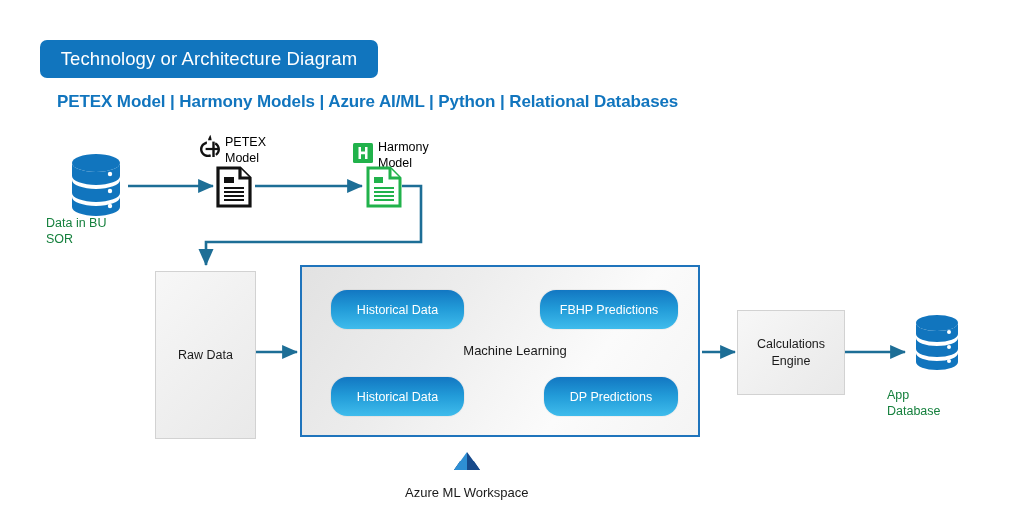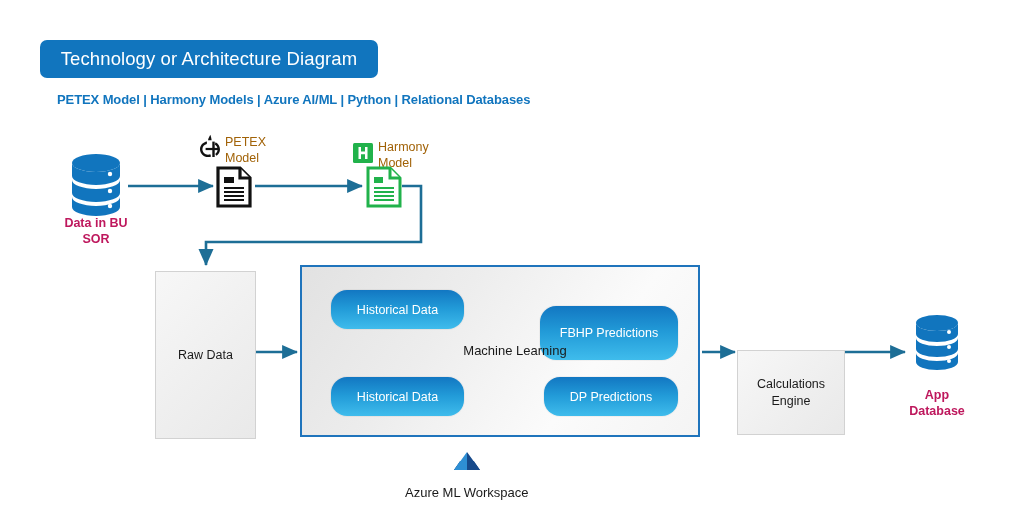--- a/index.html
+++ b/index.html
@@ -39,53 +39,52 @@
     color: #ffffff;
     font-size: 18.5px;
     font-weight: 400;
     letter-spacing: 0.1px;
     white-space: nowrap;
   }
   .subtitle {
     position: absolute;
     left: 57px;
     top: 92px;
-    font-size: 13px;
+    font-size: 17px;
     font-weight: bold;
     color: #1175BE;
     letter-spacing: -0.1px;
     white-space: nowrap;
   }
 
   
   .node-label {
     position: absolute;
     font-size: 12.5px;
-    color: #be185d;
-    text-align: center;
+    color: #15803d;
+    text-align: left;
     line-height: 1.28;
     white-space: pre-line;
-    font-weight: bold;
   }
 
   
   .db-icon { position: absolute; }
   .db-icon svg { display: block; }
 
   
   .doc-icon { position: absolute; }
   .doc-icon svg { display: block; }
 
   
   .brand-mark { position: absolute; }
   .brand-mark svg { display: block; }
   .brand-text {
     position: absolute;
     font-size: 12.5px;
-    color: #a16207;
+    color: #000000;
     line-height: 1.25;
     white-space: pre-line;
   }
 
   
   .gray-box {
     position: absolute;
     background: linear-gradient(135deg, #f7f7f7 0%, #efefef 55%, #e9e9e9 100%);
     border: 1px solid #d2d2d2;
     box-sizing: border-box;
@@ -265,21 +264,21 @@
 
   <div class="gray-box" style="left:155px; top:271px; width:101px; height:168px;">
     <span>Raw Data</span>
   </div>
 
   <div class="ml-container"></div>
 
   <div class="ml-box" style="left:331px; top:290px; width:133px; height:39px;">
     <span>Historical Data</span>
   </div>
-  <div class="ml-box" style="left:540px; top:306px; width:138px; height:54px;">
+  <div class="ml-box" style="left:540px; top:290px; width:138px; height:39px;">
     <span>FBHP Predictions</span>
   </div>
 
   <div class="ml-caption">Machine Learning</div>
 
   <div class="ml-box" style="left:331px; top:377px; width:133px; height:39px;">
     <span>Historical Data</span>
   </div>
   <div class="ml-box" style="left:544px; top:377px; width:134px; height:39px;justify-content:center;">
     <span>DP Predictions</span>
@@ -290,21 +289,21 @@
       <svg width="32" height="36" viewBox="0 0 32 36">
         <path d="M16,2 L16,15 L3,33 L16,33 z" fill="#2E8FD4"></path>
         <path d="M16,2 L16,33 L29,33 L16,15 z" fill="#174A8B"></path>
         <path d="M9.2,24 L22.8,24 L29,33 L3,33 z" fill="#174A8B"></path>
         <path d="M9.2,24 L16,24 L16,33 L3,33 z" fill="#2E8FD4"></path>
       </svg>
     </span>
     <span class="lbl">Azure ML Workspace</span>
   </div>
 
-  <div class="gray-box" style="left:737px; top:310px; width:108px; height:85px;margin-top:40px;">
+  <div class="gray-box" style="left:737px; top:310px; width:108px; height:85px;">
     <span>Calculations
 Engine</span>
   </div>
 
   <div class="db-icon" style="left:911px; top:313px;">
     <svg width="52" height="58" viewBox="0 0 52 58">
       <g fill="#1175BE">
         <ellipse cx="26" cy="10" rx="21" ry="8"></ellipse>
         <path d="M5,10 L5,21 A21,8 0 0 0 47,21 L47,10 A21,8 0 0 1 5,10 z"></path>
         <path d="M5,25 L5,36 A21,8 0 0 0 47,36 L47,25 A21,8 0 0 1 5,25 z"></path>

